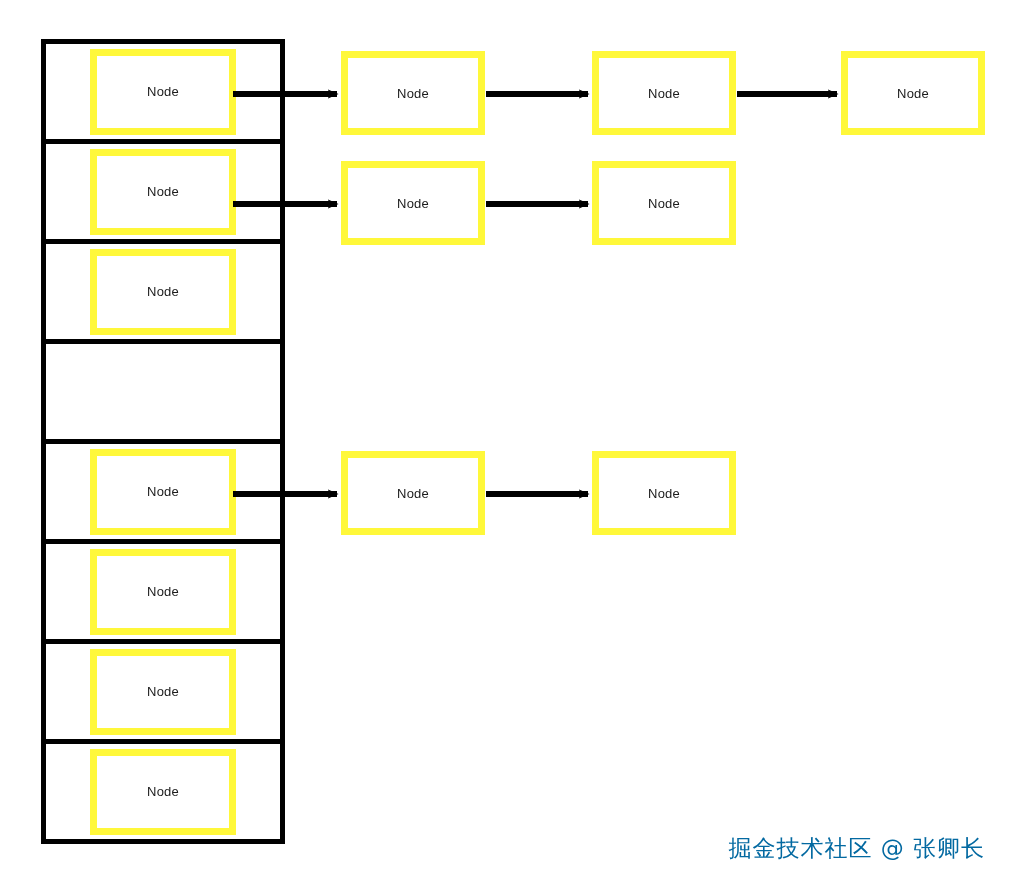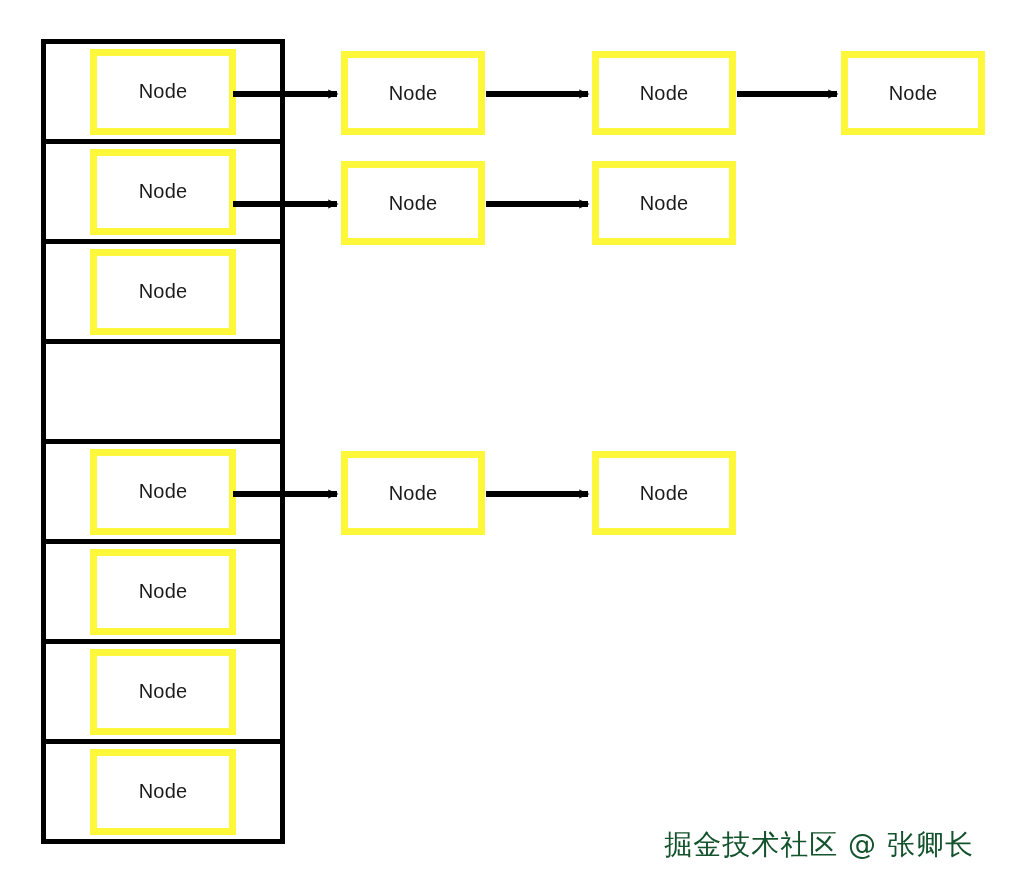--- a/index.html
+++ b/index.html
@@ -50,21 +50,21 @@
     border-bottom: none;
   }
 
   
   .node-box {
     box-sizing: border-box;
     background: #ffffff;
     display: flex;
     align-items: center;
     justify-content: center;
-    font-size: 20px;
+    font-size: 13px;
     color: #1b1b1b;
     letter-spacing: 0.2px;
   }
   .node-inline {
     width: 146px;
     height: 86px;
     border: 7px solid #fff83a;
   }
   .node-free {
     position: absolute;
@@ -79,24 +79,24 @@
     left: 0;
     top: 0;
     width: 1024px;
     height: 884px;
     pointer-events: none;
   }
 
   
   .watermark {
     position: absolute;
-    right: 50px;
+    right: 39px;
     bottom: 20px;
-    font-size: 28px;
-    color: #14532d;
+    font-size: 23px;
+    color: #0369a1;
     font-family: "DejaVu Sans", "Liberation Sans", sans-serif;
     white-space: nowrap;
     letter-spacing: 1px;
   }
 </style>
 </head>
 <body>
 
 <div id="diagram-canvas">
 

